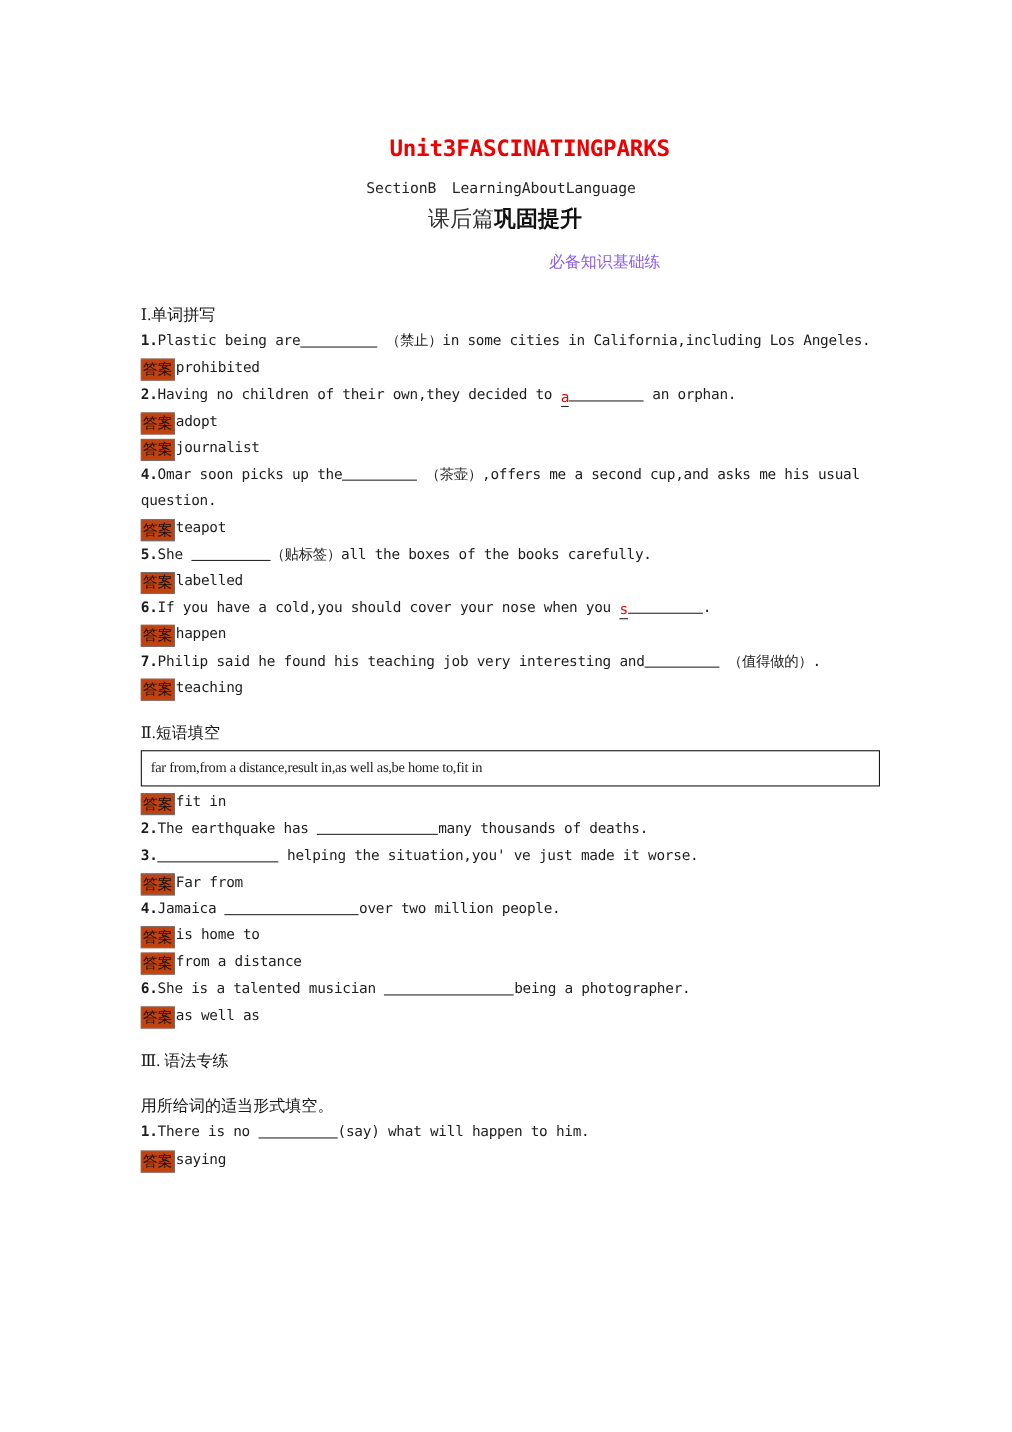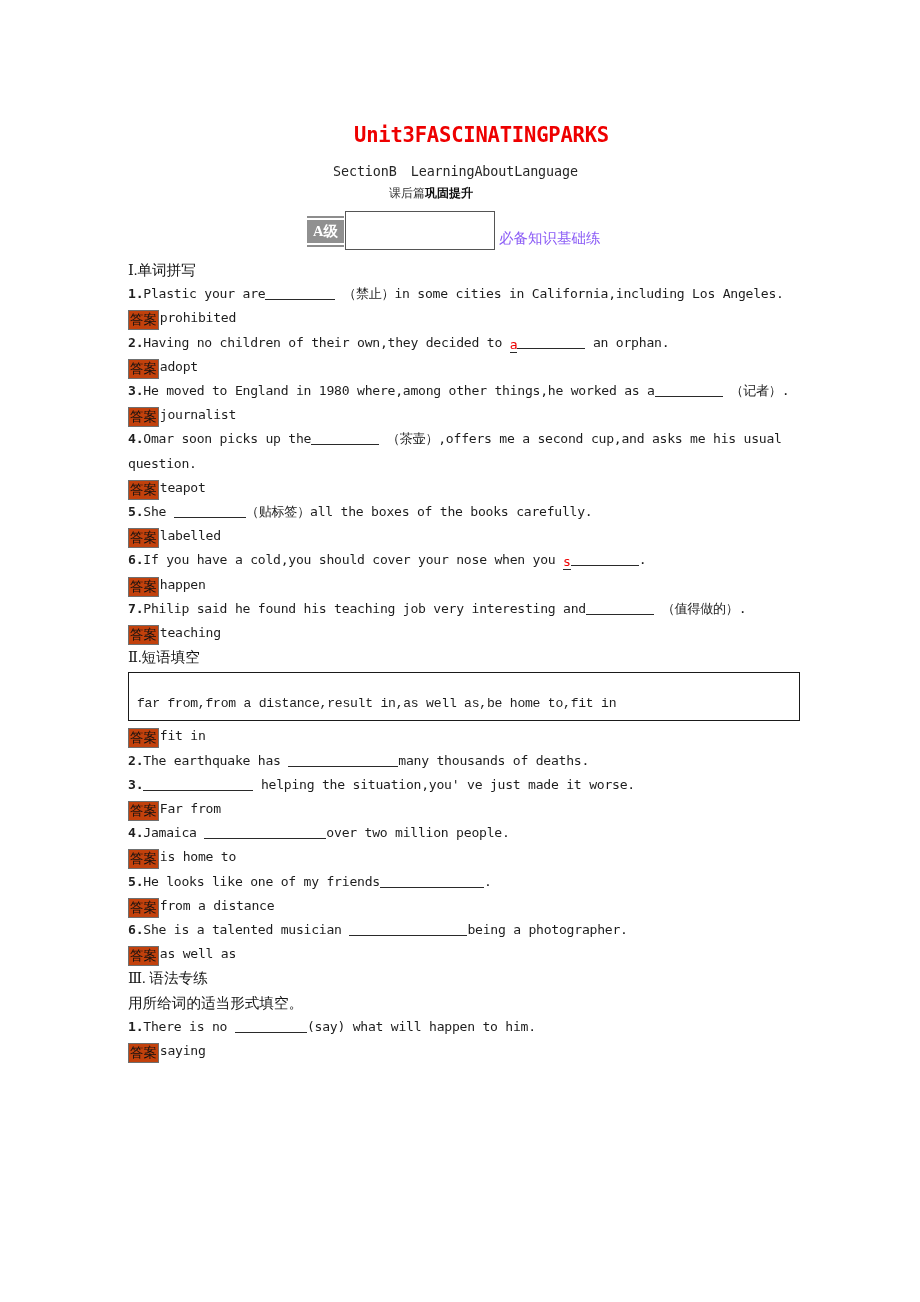--- a/index.html
+++ b/index.html
@@ -44,21 +44,21 @@
     color: #262626;
     white-space: nowrap;
     letter-spacing: -0.1px;
   }
   .subtitle-gap { display: inline-block; width: 14px; }
 
   .kh-line {
     position: absolute;
     left: 389px;
     top: 185px;
-    font-size: 12px;
+    font-size: 20px;
     white-space: nowrap;
   }
   .kh-light { font-weight: normal; color: #333; }
   .kh-bold { font-weight: bold; color: #111; }
 
   
   .level-banner {
     position: absolute;
     left: 307px;
     top: 211px;
@@ -119,20 +119,21 @@
     color: #1d1d1d;
     white-space: normal;
     letter-spacing: -0.25px;
   }
   .sec-head {
     font-family: "Liberation Serif", serif;
     font-size: 14.6px;
     line-height: 24.2px;
     color: #151515;
     letter-spacing: 0px;
+    margin-top: 17px;
   }
   .zh {
     font-family: "Liberation Serif", "DejaVu Serif", serif;
     letter-spacing: 0;
   }
   .q { font-weight: bold; }
 
   
   .ans-row {
     line-height: 24.2px;
@@ -170,23 +171,23 @@
     vertical-align: -2px;
     line-height: 12px;
     height: 13px;
   }
 
   
   .wordbank {
     border: 1.6px solid #1a1a1a;
     box-sizing: border-box;
     width: 672px;
-    padding: 22px 8px 7px 8px;
+    padding: 6px 8px 7px 8px;
     margin: 3px 0 3px 0;
-    font-family: Liberation Mono, monospace;
+    font-family: Liberation Serif, serif;
     font-size: 13.1px;
     line-height: 18px;
     letter-spacing: -0.25px;
     color: #1d1d1d;
   }
 </style>
 </head>
 <body>
 
 <div class="page">
@@ -194,55 +195,45 @@
   <div class="doc-title">Unit3FASCINATINGPARKS</div>
 
   <div class="subtitle-line">
     <span>SectionB</span><span class="subtitle-gap"></span><span>LearningAboutLanguage</span>
   </div>
 
   <div class="kh-line">
     <span class="kh-light zh">课后篇</span><span class="kh-bold zh">巩固提升</span>
   </div>
 
-  <div class="level-banner">
-    <div class="level-badge-wrap">
-      <div class="level-rule"></div>
-      <div class="level-badge zh">A级</div>
-      <div class="level-rule"></div>
-    </div>
-    <div class="level-box"></div>
-  </div>
   <div class="level-caption zh">必备知识基础练</div>
 
   <div class="content" id="content">
       <div class="sec-head zh">Ⅰ.单词拼写</div>
-      <div class="line"><span class="q">1.</span><span>Plastic your are</span><span class="blank" style="width: 70px;"></span><span> （禁止）in some cities in California,including Los Angeles.</span></div>
+      <div class="line"><span class="q">1.</span><span>Plastic being are</span><span class="blank" style="width: 70px;"></span><span> （禁止）in some cities in California,including Los Angeles.</span></div>
       <div class="ans-row"><span class="ans-badge zh">答案</span><span class="ans-text">prohibited</span></div>
       <div class="line"><span class="q">2.</span><span>Having no children of their own,they decided to </span><span class="hint">a</span><span class="blank" style="width: 68px;"></span><span> an orphan.</span></div>
       <div class="ans-row"><span class="ans-badge zh">答案</span><span class="ans-text">adopt</span></div>
-      <div class="line"><span class="q">3.</span><span>He moved to England in 1980 where,among other things,he worked as a</span><span class="blank" style="width: 68px;"></span><span> （记者）.</span></div>
       <div class="ans-row"><span class="ans-badge zh">答案</span><span class="ans-text">journalist</span></div>
       <div class="line"><span class="q">4.</span><span>Omar soon picks up the</span><span class="blank" style="width: 68px;"></span><span> （茶壶）,offers me a second cup,and asks me his usual question.</span></div>
       <div class="ans-row"><span class="ans-badge zh">答案</span><span class="ans-text">teapot</span></div>
       <div class="line"><span class="q">5.</span><span>She </span><span class="blank" style="width: 72px;"></span><span>（贴标签）all the boxes of the books carefully.</span></div>
       <div class="ans-row"><span class="ans-badge zh">答案</span><span class="ans-text">labelled</span></div>
       <div class="line"><span class="q">6.</span><span>If you have a cold,you should cover your nose when you </span><span class="hint">s</span><span class="blank" style="width: 68px;"></span><span>.</span></div>
       <div class="ans-row"><span class="ans-badge zh">答案</span><span class="ans-text">happen</span></div>
       <div class="line"><span class="q">7.</span><span>Philip said he found his teaching job very interesting and</span><span class="blank" style="width: 68px;"></span><span> （值得做的）.</span></div>
       <div class="ans-row"><span class="ans-badge zh">答案</span><span class="ans-text">teaching</span></div>
       <div class="sec-head zh">Ⅱ.短语填空</div>
       <div class="wordbank">far from,from a distance,result in,as well as,be home to,fit in</div>
       <div class="ans-row"><span class="ans-badge zh">答案</span><span class="ans-text">fit in</span></div>
       <div class="line"><span class="q">2.</span><span>The earthquake has </span><span class="blank" style="width: 110px;"></span><span>many thousands of deaths.</span></div>
       <div class="line"><span class="q">3.</span><span class="blank" style="width: 110px;"></span><span> helping the situation,you' ve just made it worse.</span></div>
       <div class="ans-row"><span class="ans-badge zh">答案</span><span class="ans-text">Far from</span></div>
       <div class="line"><span class="q">4.</span><span>Jamaica </span><span class="blank" style="width: 122px;"></span><span>over two million people.</span></div>
       <div class="ans-row"><span class="ans-badge zh">答案</span><span class="ans-text">is home to</span></div>
-      <div class="line"><span class="q">5.</span><span>He looks like one of my friends</span><span class="blank" style="width: 104px;"></span><span>.</span></div>
       <div class="ans-row"><span class="ans-badge zh">答案</span><span class="ans-text">from a distance</span></div>
       <div class="line"><span class="q">6.</span><span>She is a talented musician </span><span class="blank" style="width: 118px;"></span><span>being a photographer.</span></div>
       <div class="ans-row"><span class="ans-badge zh">答案</span><span class="ans-text">as well as</span></div>
       <div class="sec-head zh">Ⅲ. 语法专练</div>
       <div class="sec-head zh">用所给词的适当形式填空。</div>
       <div class="line"><span class="q">1.</span><span>There is no </span><span class="blank" style="width: 72px;"></span><span>(say) what will happen to him.</span></div>
       <div class="ans-row"><span class="ans-badge zh">答案</span><span class="ans-text">saying</span></div>
     </div>
 
 </div>

